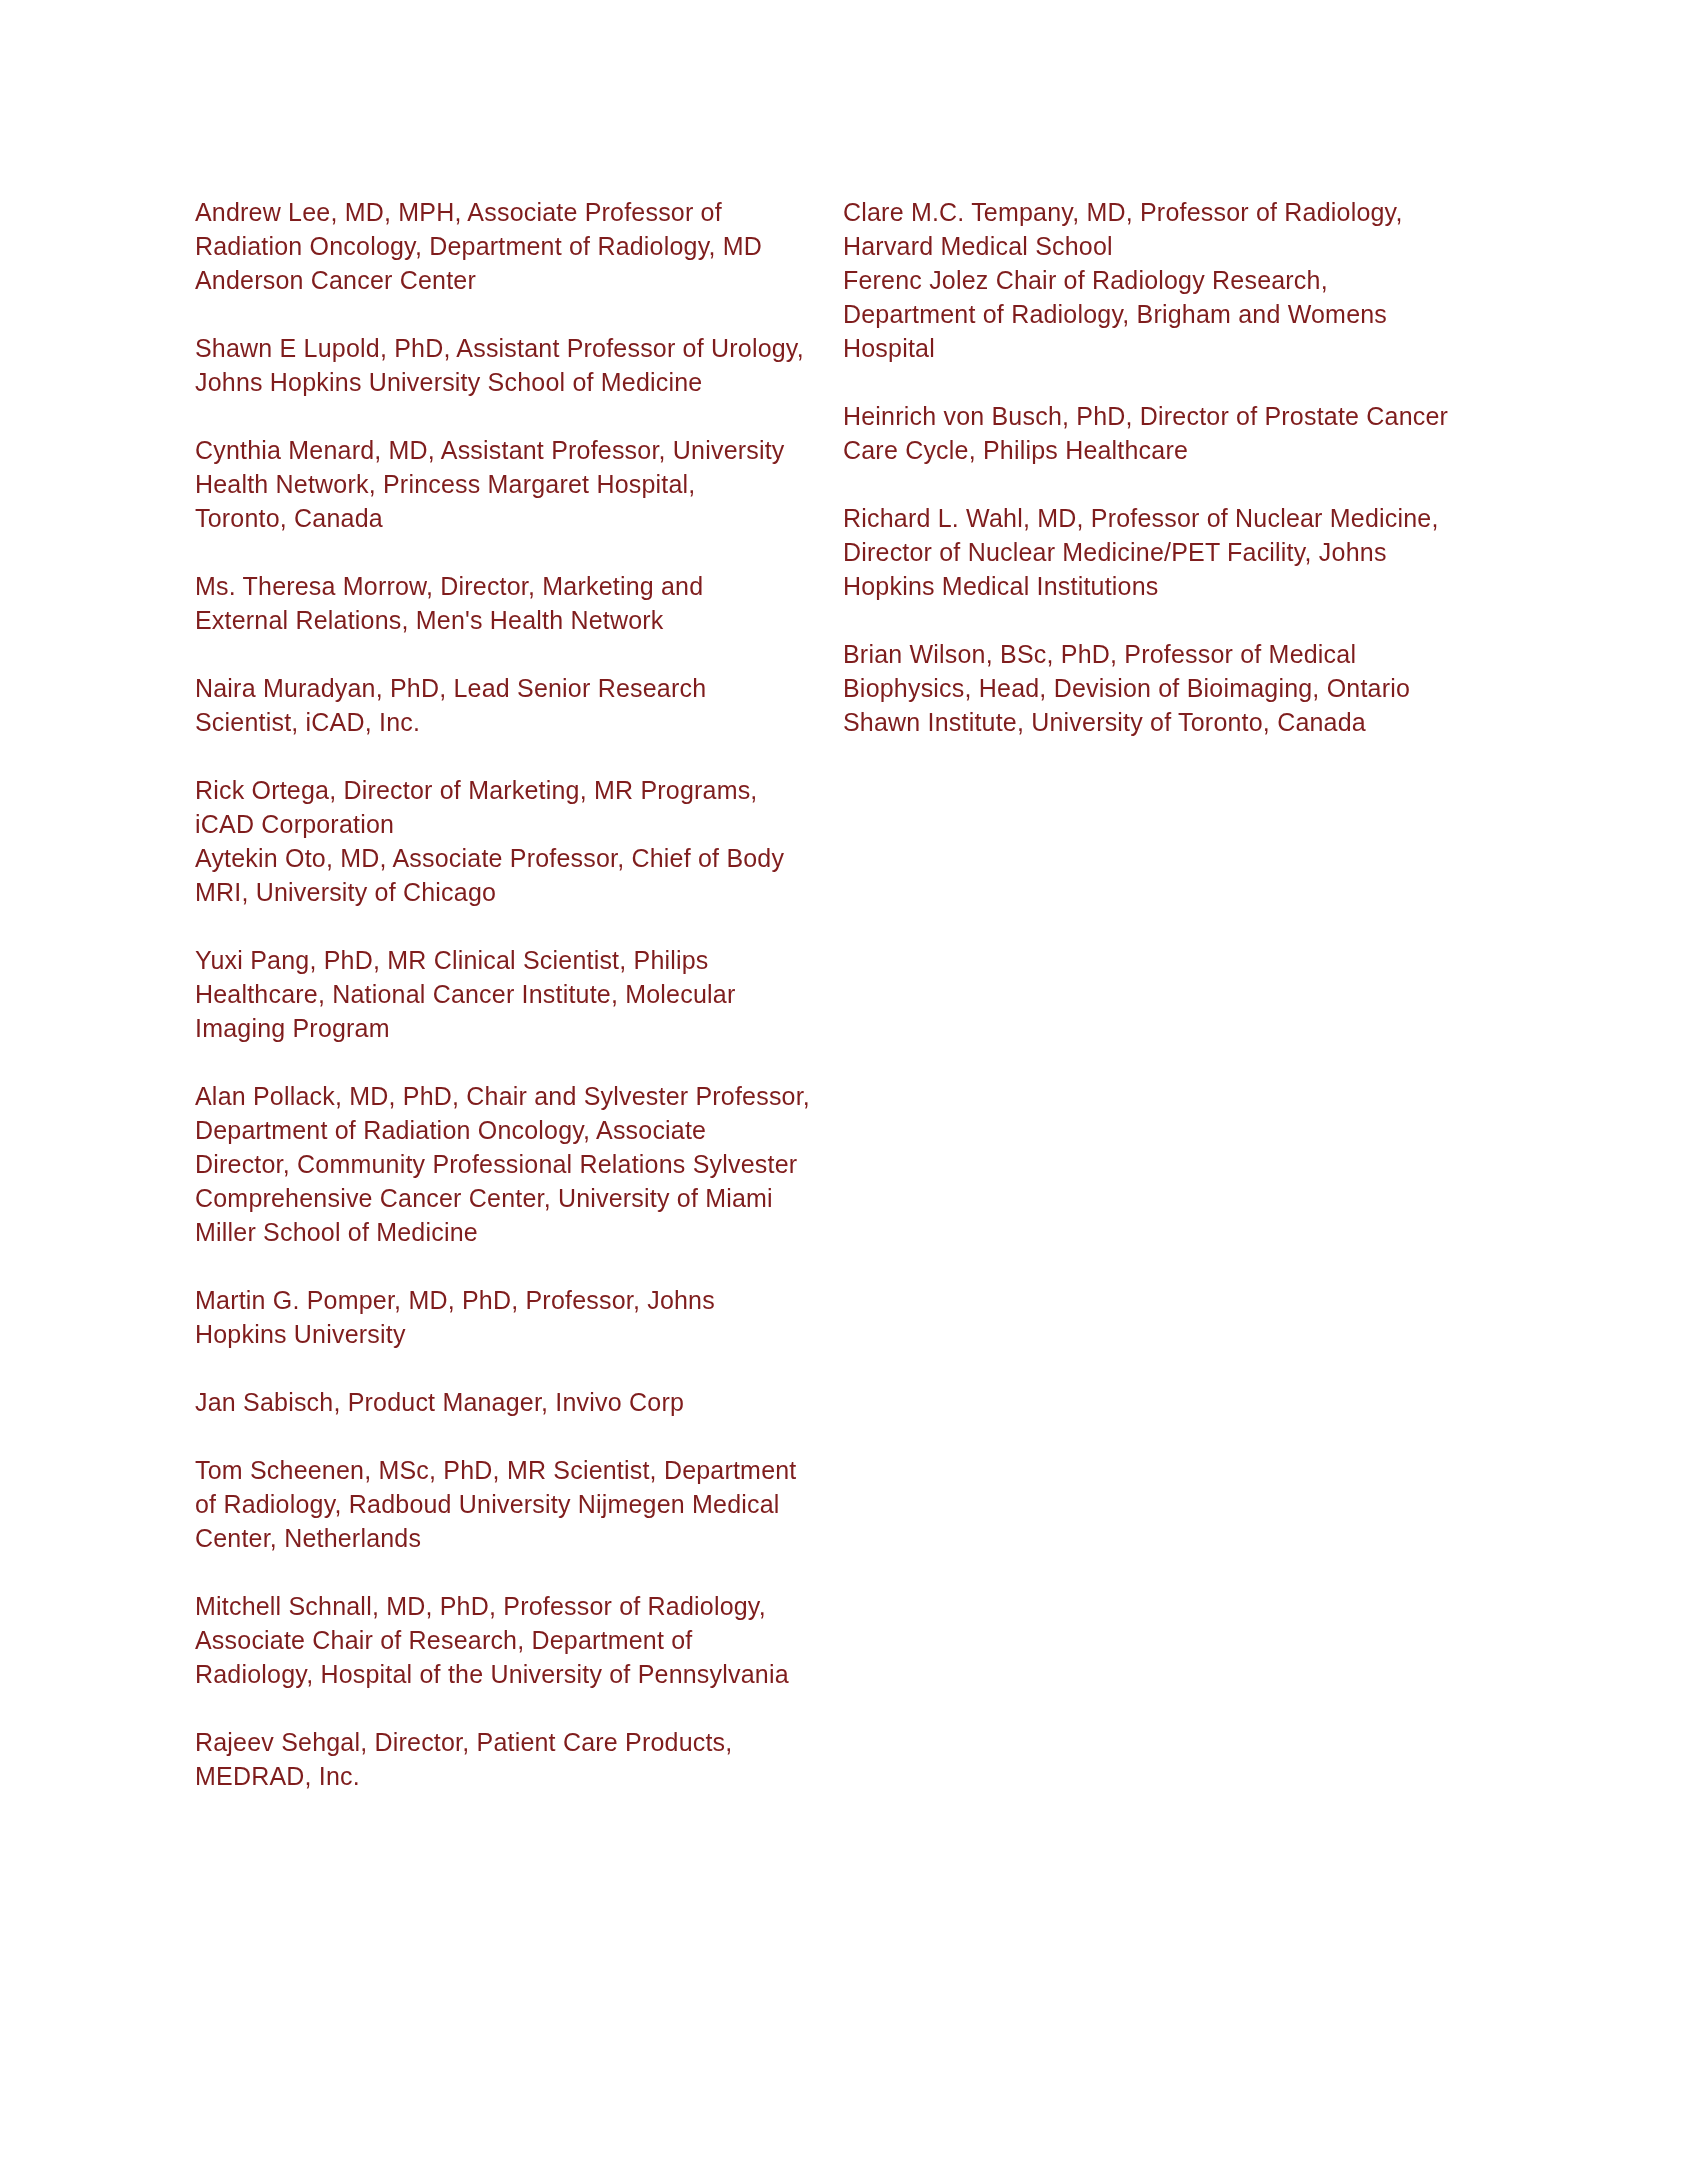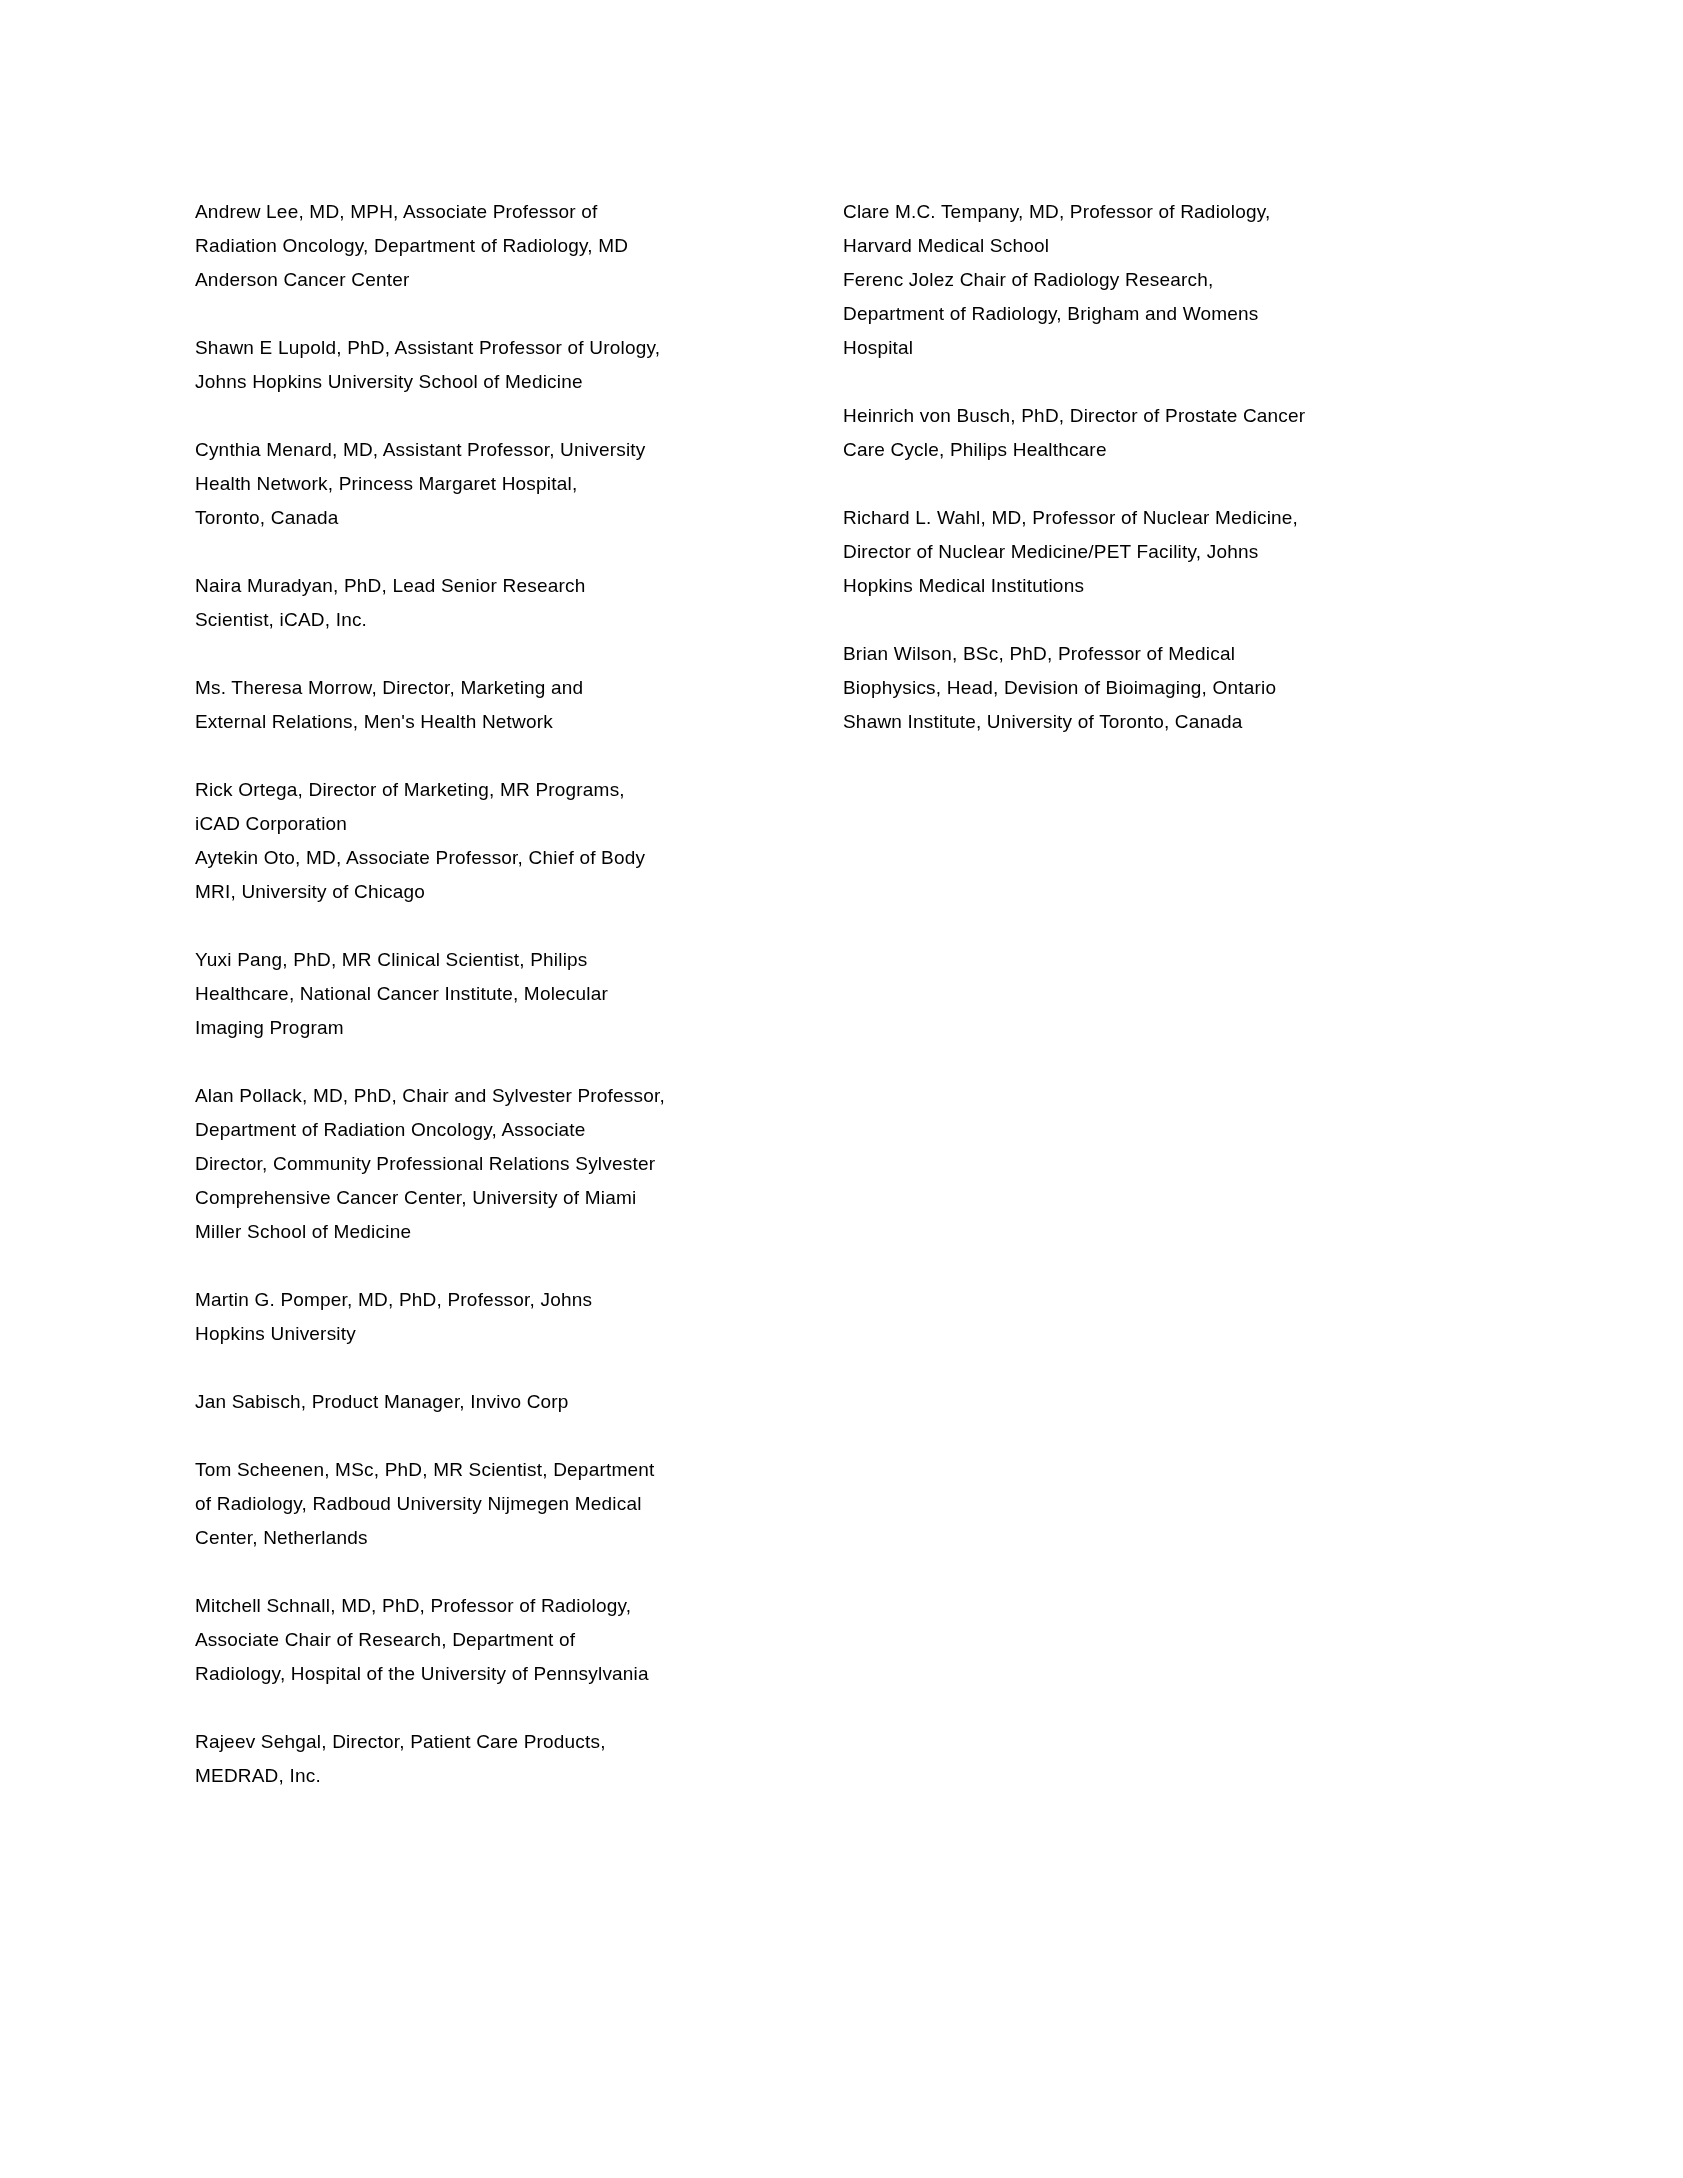--- a/index.html
+++ b/index.html
@@ -16,46 +16,46 @@
     color: #000000;
     overflow: hidden;
   }
   .column {
     position: absolute;
     top: 195px;
   }
   .column-left  { left: 195px; width: 688px; }
   .column-right { left: 843px; width: 688px; }
   .entry {
-    font-size: 19px;
+    font-size: 25px;
     line-height: 34px;
     letter-spacing: 0.2px;
     white-space: pre-line;
     margin: 0 0 34px 0;
-    color: #000000;
+    color: #7f1d1d;
   }
 </style>
 </head>
 <body>
 
 <div class="page">
 
   <div class="column column-left">
     <div class="entry">Andrew Lee, MD, MPH, Associate Professor of
 Radiation Oncology, Department of Radiology, MD
 Anderson Cancer Center</div>
     <div class="entry">Shawn E Lupold, PhD, Assistant Professor of Urology,
 Johns Hopkins University School of Medicine</div>
     <div class="entry">Cynthia Menard, MD, Assistant Professor, University
 Health Network, Princess Margaret Hospital,
 Toronto, Canada</div>
+    <div class="entry">Ms. Theresa Morrow, Director, Marketing and
+External Relations, Men's Health Network</div>
     <div class="entry">Naira Muradyan, PhD, Lead Senior Research
 Scientist, iCAD, Inc.</div>
-    <div class="entry">Ms. Theresa Morrow, Director, Marketing and
-External Relations, Men's Health Network</div>
     <div class="entry">Rick Ortega, Director of Marketing, MR Programs,
 iCAD Corporation
 Aytekin Oto, MD, Associate Professor, Chief of Body
 MRI, University of Chicago</div>
     <div class="entry">Yuxi Pang, PhD, MR Clinical Scientist, Philips
 Healthcare, National Cancer Institute, Molecular
 Imaging Program</div>
     <div class="entry">Alan Pollack, MD, PhD, Chair and Sylvester Professor,
 Department of Radiation Oncology, Associate
 Director, Community Professional Relations Sylvester

